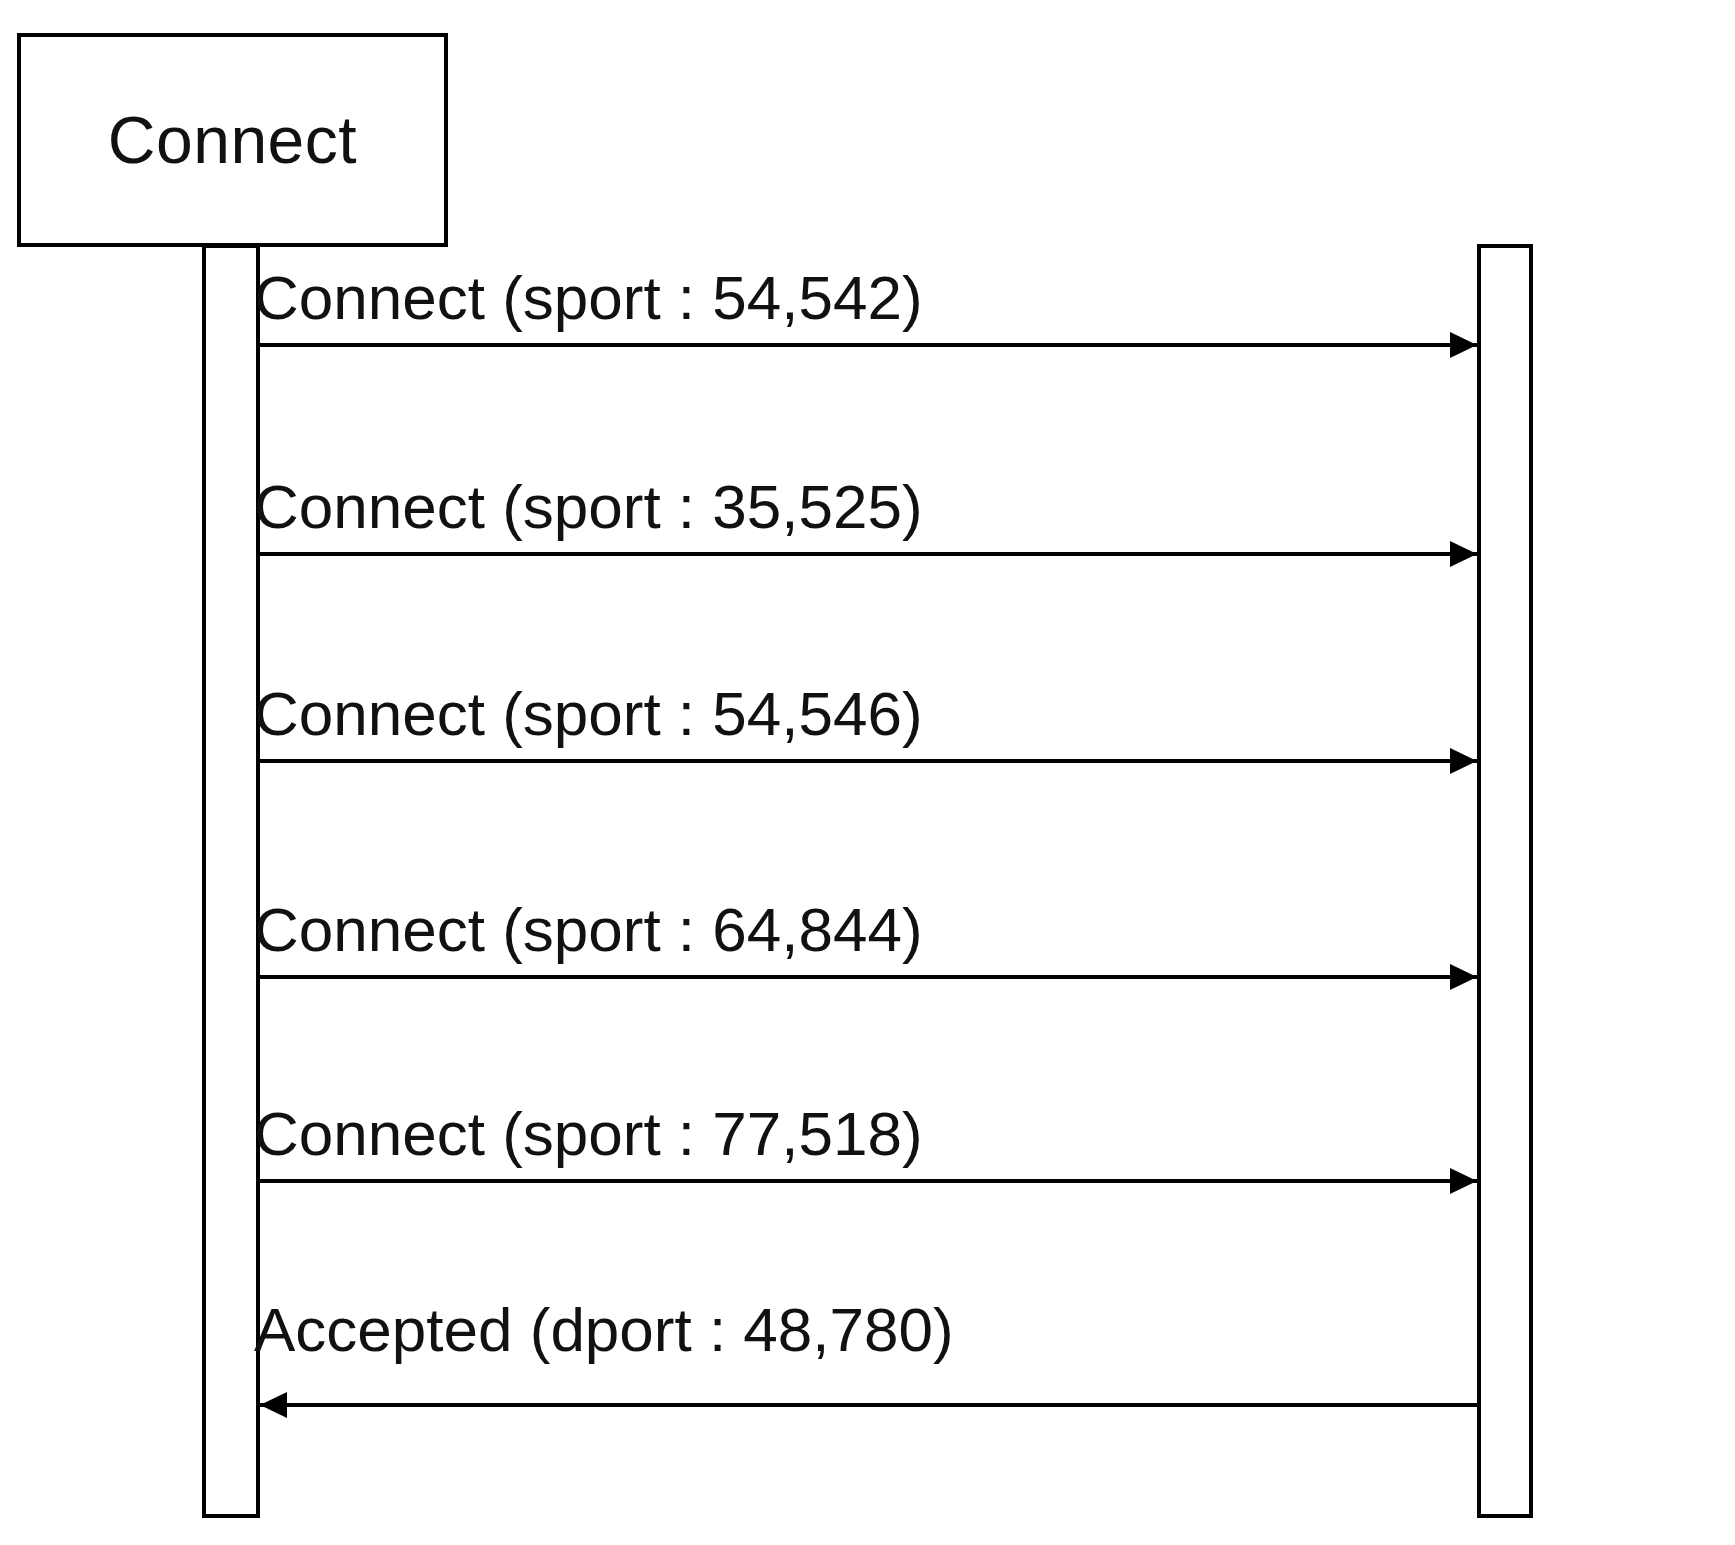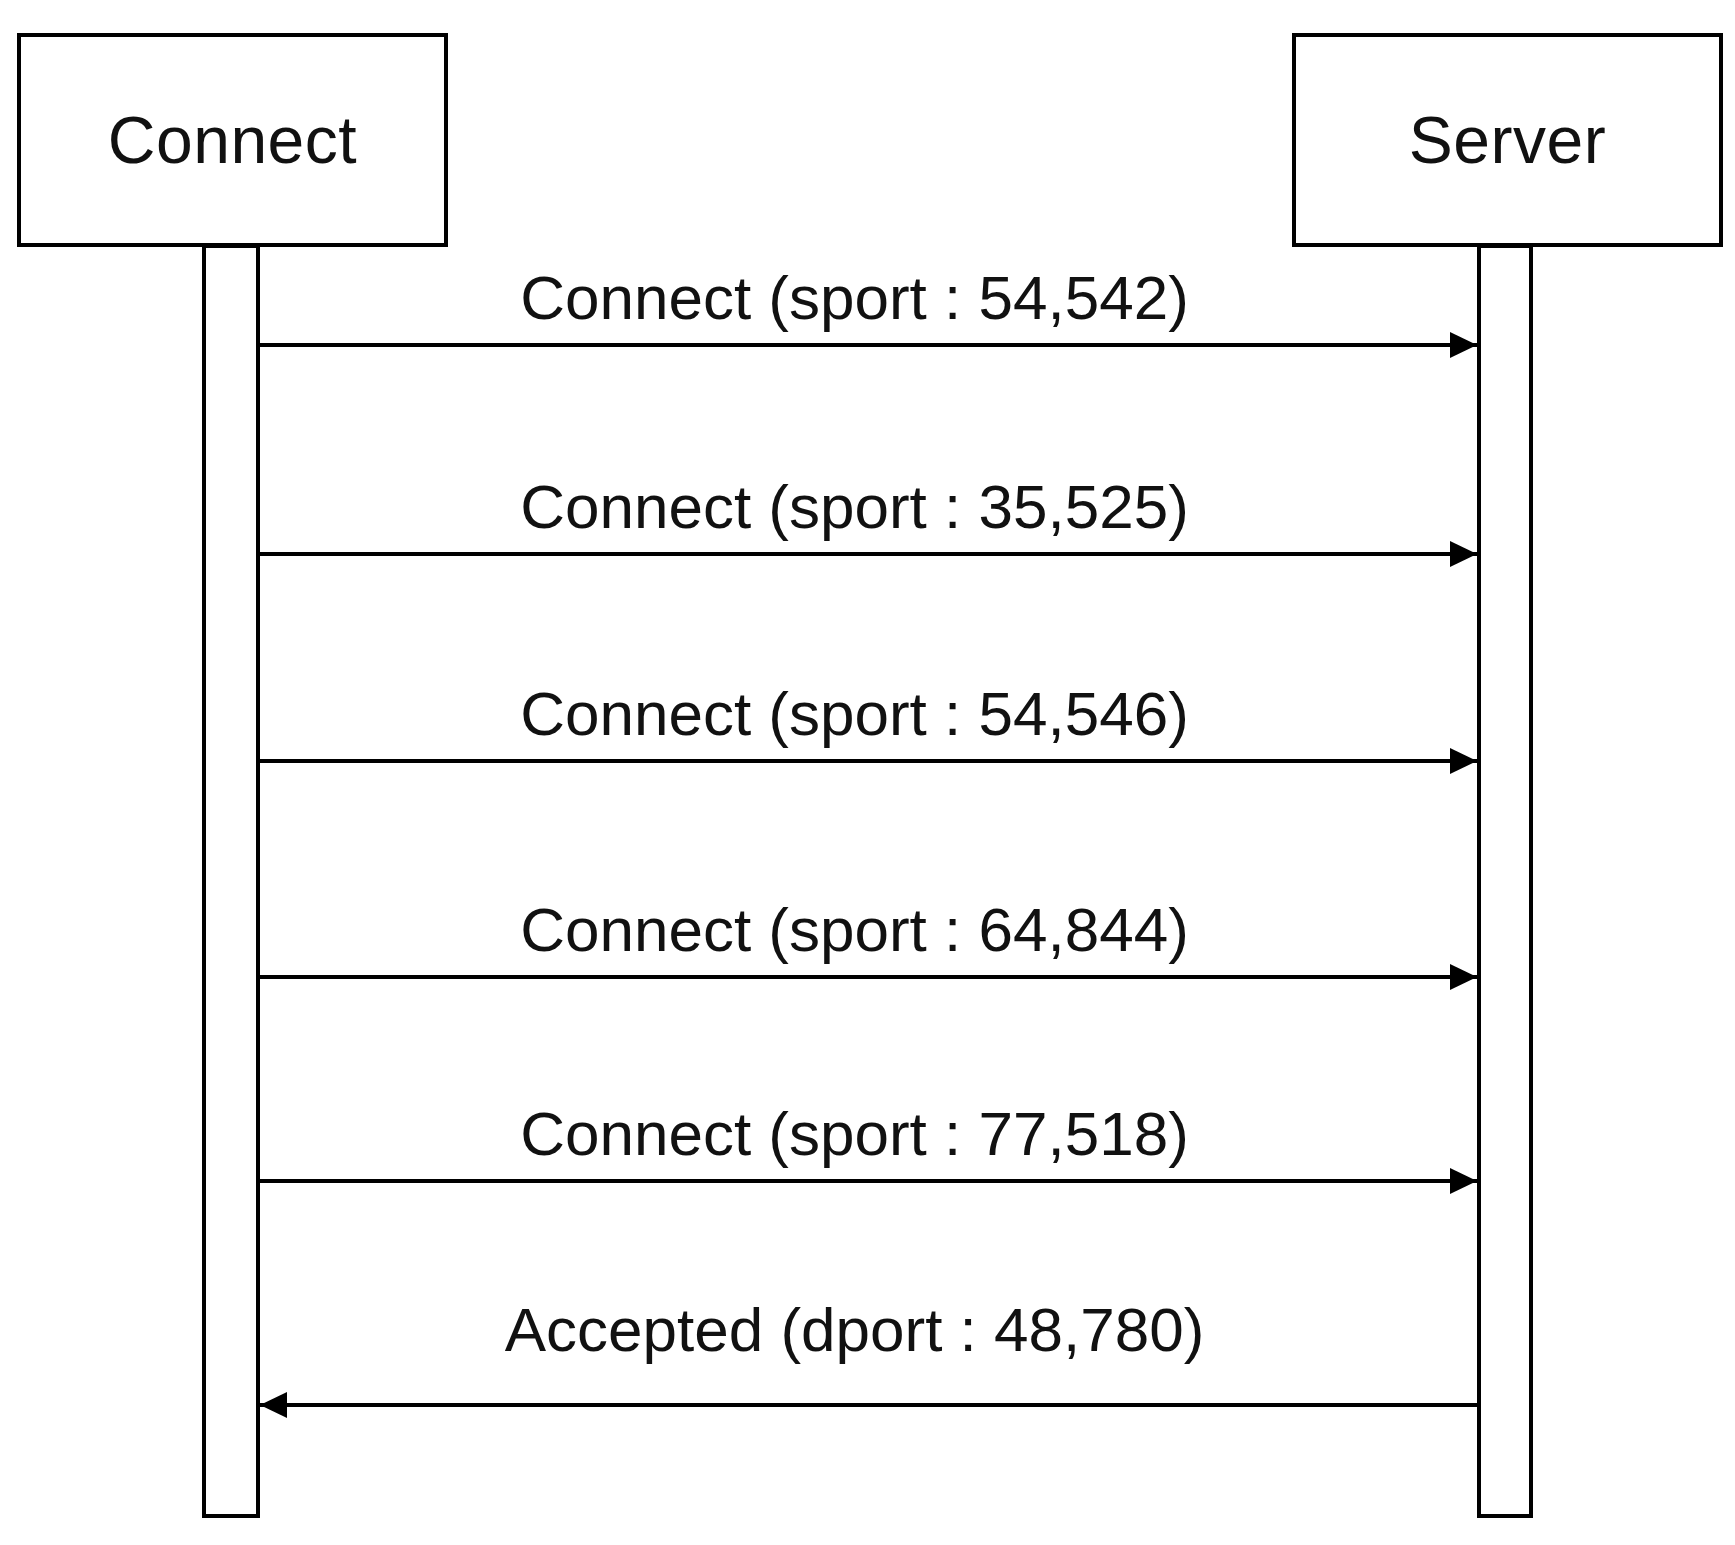--- a/index.html
+++ b/index.html
@@ -48,21 +48,20 @@
     position: absolute;
     left: 260px;
     width: 1217px;
     height: 120px;
   }
   .msg-label {
     position: absolute;
     left: 16px;
     right: 0;
     bottom: 14px;
-    text-align: center;
     font-size: 62px;
     white-space: nowrap;
     transform: translateX(-22px);
   }
   .message.gap-lg .msg-label { bottom: 42px; }
   .msg-line {
     position: absolute;
     left: 0;
     right: 0;
     bottom: 0;
@@ -90,23 +89,20 @@
 </style>
 </head>
 <body>
 
 <div class="canvas">
 
   <div class="actor-box client">
     <span>Connect</span>
   </div>
 
-  <div class="actor-box server">
-    <span>Server</span>
-  </div>
 
   <div class="activation-bar client"></div>
   <div class="activation-bar server"></div>
 
   <div class="message m0">
     <div class="msg-label">Connect (sport : 54,542)</div>
     <div class="msg-line"></div>
     <div class="arrowhead to-right"></div>
   </div>
 

